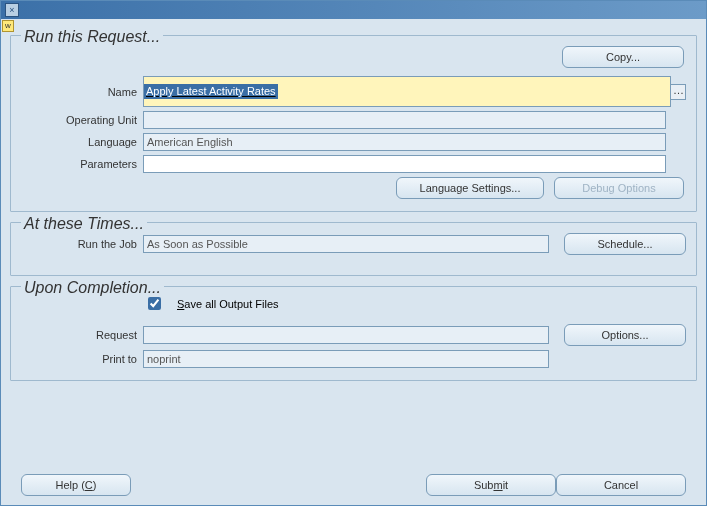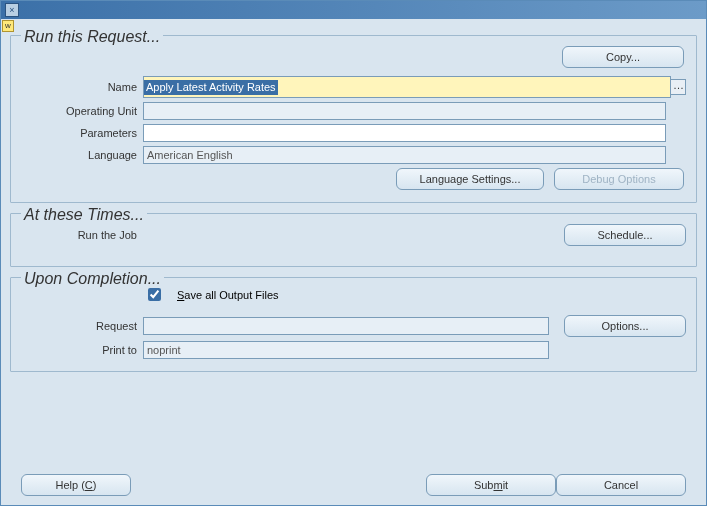--- a/index.html
+++ b/index.html
@@ -87,25 +87,26 @@
     padding: 0 3px;
     font-family: inherit;
     font-size: 11px;
     color: #555;
     line-height: 16px;
   }
   .txt.readonly { background: #e7eff6; color: #555; }
   .name-field {
     flex: 1;
     background: #fff5bb;
-    height: 22px;
+    height: 31px;
     border: 1px solid #7a9cb8;
     display: flex;
     align-items: center;
     position: relative;
+    text-decoration: underline;
   }
   .name-selected {
     background: #3a6ea5;
     color: #fff;
     padding: 0 2px;
     height: 15px;
     line-height: 15px;
     margin-left: 0px;
   }
   .lov-btn {
@@ -189,44 +190,45 @@
     </div>
 
     <div class="row">
       <div class="label-col">Operating Unit</div>
       <div class="input-wrap">
           <input class="txt readonly" style="width: 523px;" value="">
         </div>
     </div>
 
     <div class="row">
+      <div class="label-col">Language</div>
+      <div class="input-wrap">
+          <input class="txt readonly" style="width: 523px;" value="American English">
+        </div>
+    </div>
+
+    <div class="row">
       <div class="label-col">Parameters</div>
       <div class="input-wrap">
           <input class="txt" style="width: 523px;" value="">
-        </div>
-    </div>
-
-    <div class="row">
-      <div class="label-col">Language</div>
-      <div class="input-wrap">
-          <input class="txt readonly" style="width: 523px;" value="American English">
         </div>
     </div>
 
     <div class="btn-row" style="margin-top:2px; padding-right:2px;">
       <button class="btn" style="min-width:148px;">Language Settings...</button>
       <button class="btn disabled" disabled="" style="min-width:130px;">Debug Options</button>
     </div>
   </fieldset>
 
   <fieldset class="groupbox fieldset-times">
     <div class="group-legend">At these Times...</div>
     <div class="row" style="margin-bottom:8px;">
       <div class="label-col">Run the Job</div>
       <div class="input-wrap">
+        <input class="txt readonly" style="width: 406px;" value="As Soon as Possible">
         <div style="flex:1"></div>
         <button class="btn" style="min-width:122px;">Schedule...</button>
       </div>
     </div>
   </fieldset>
 
   <fieldset class="groupbox fieldset-comp">
     <div class="group-legend">Upon Completion...</div>
 
     <div class="checkbox-row">

